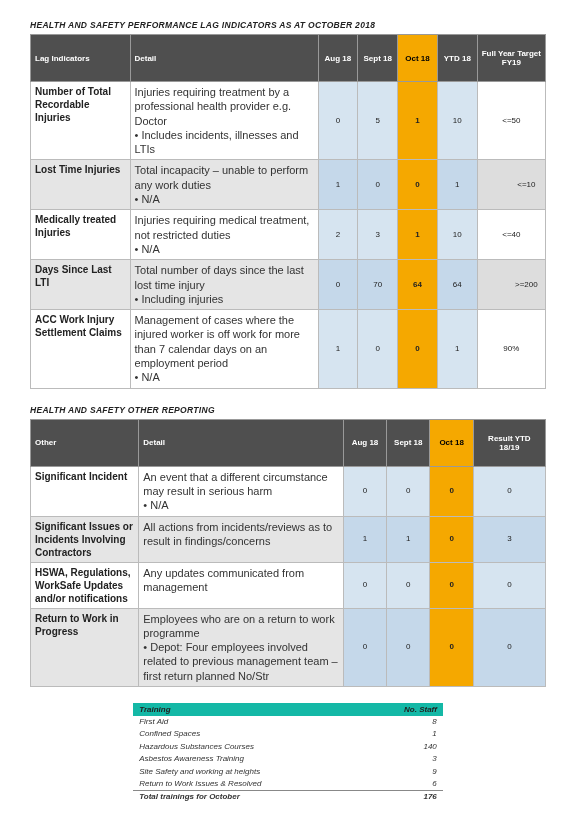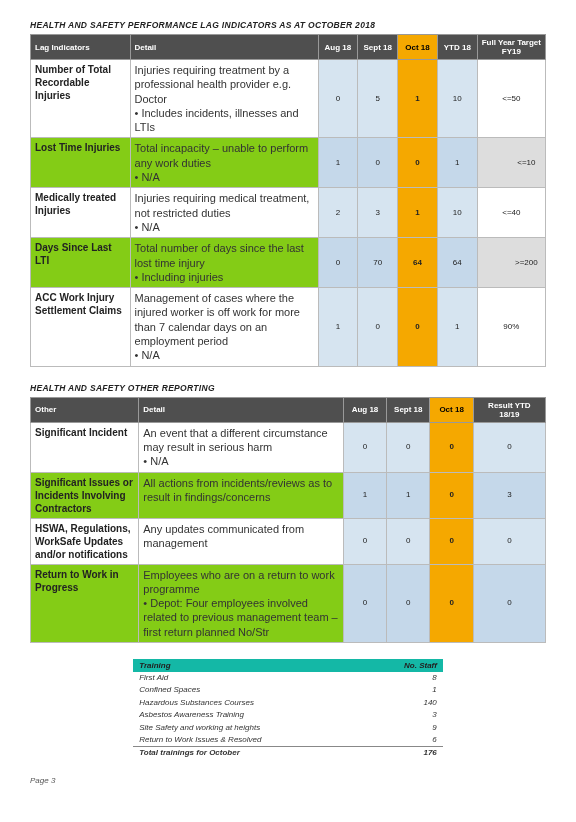--- a/index.html
+++ b/index.html
@@ -24,21 +24,21 @@
     table {
       width: 100%;
       border-collapse: collapse;
       margin-bottom: 16px;
       font-size: 8px;
     }
     th {
       background: #4f4f4f;
       color: #fff;
       text-align: center;
-      padding: 3px 4px;
+      padding: 14px 4px;
       font-weight: bold;
       font-size: 8px;
       border: 1px solid #999;
       vertical-align: middle;
     }
     th.col-lag, th.col-other {
       text-align: left;
       width: 90px;
     }
     th.col-detail {
@@ -93,21 +93,21 @@
       text-align: center;
       width: 60px;
       background: #d6e4f0;
       vertical-align: middle;
     }
     th.oct-header {
       background: #f5a800;
       color: #000;
     }
     tr.alt-row td {
-      background-color: #84cc16;
+      background-color: #e5e5e5;
     }
     tr.alt-row td.col-oct {
       background: #f5a800;
     }
     tr.alt-row td.col-num, tr.alt-row td.col-ytd {
       background: #c5d8ea;
     }
     tr.alt-row td.col-result {
       background: #c5d8ea;
     }

